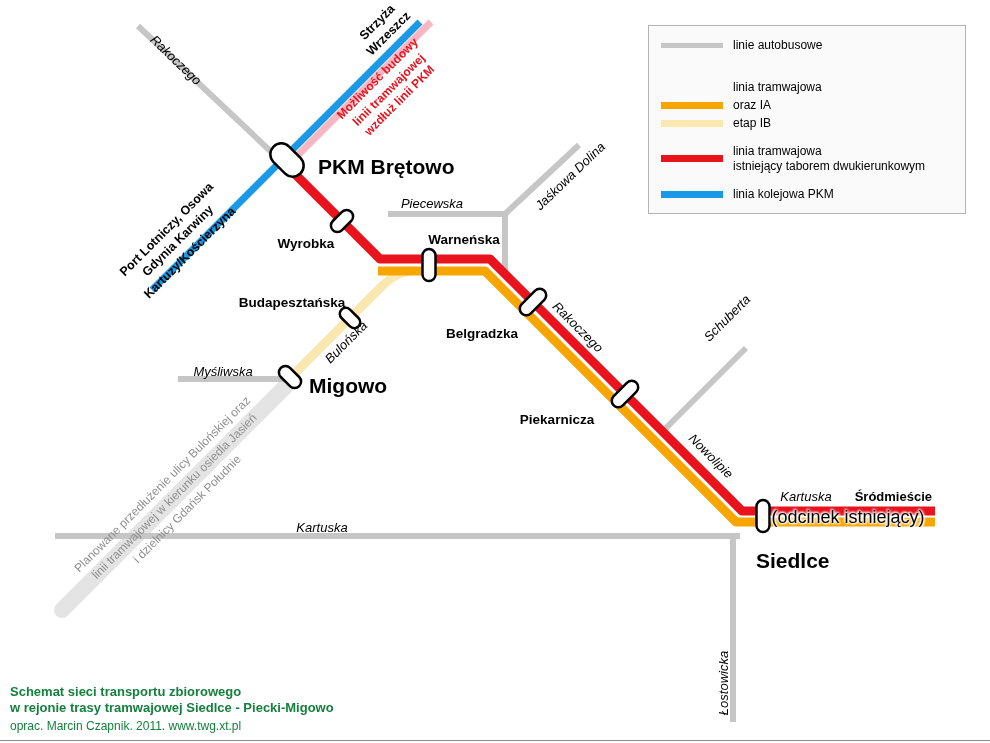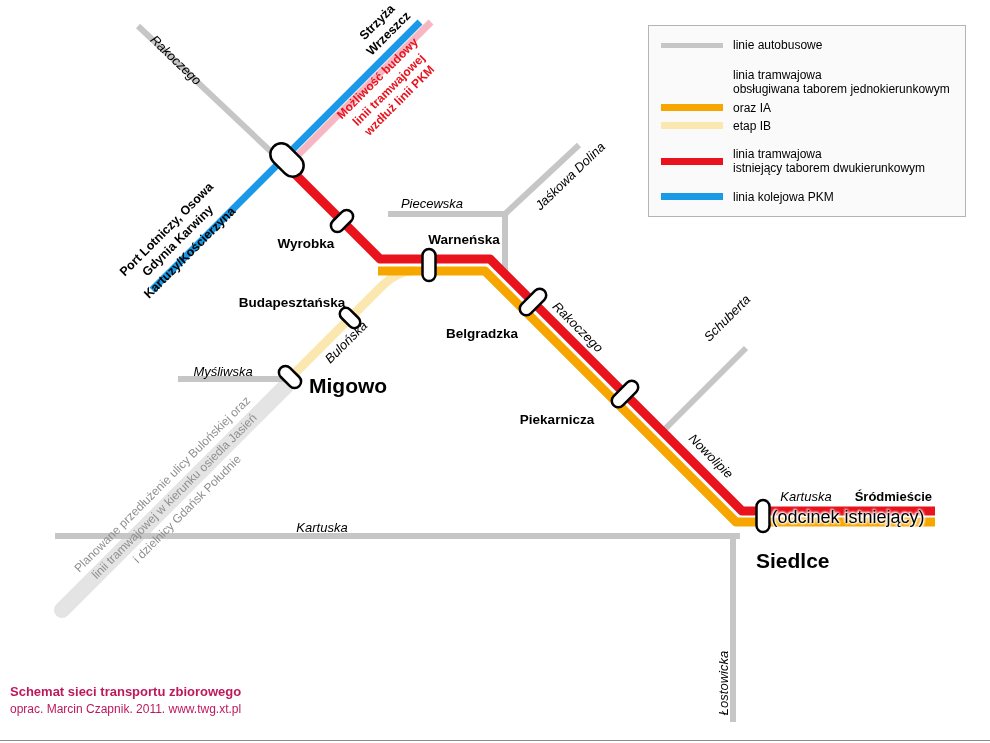--- a/index.html
+++ b/index.html
@@ -37,23 +37,23 @@
   }
   .lrow { display:flex; align-items:center; }
   .sw { width:62px; flex:0 0 62px; margin-right:10px; }
   .sw-bus  { height:5px; background:var(--busgray); }
   .sw-ia   { height:7px; background:var(--orange); }
   .sw-ib   { height:7px; background:var(--paleyellow); }
   .sw-bi   { height:7px; background:var(--red); }
   .sw-pkm  { height:7px; background:var(--blue); }
   .sw-empty{ height:1px; background:transparent; }
   .ltxt div { line-height:1.2; }
-  .mb16 { margin-bottom:16px;text-align:center; } .mb4 { margin-bottom:4px; } .mb14 { margin-bottom:14px; }
+  .mb16 { margin-bottom:28px;text-align:center; } .mb4 { margin-bottom:4px; } .mb14 { margin-bottom:14px; }
 
-  .footer { position:absolute; left:10px; top:684px; color:#be185d; }
+  .footer { position:absolute; left:10px; top:684px; color:#15803d; }
   .footer .t { font-weight:bold; font-size:13px; line-height:1.25; }
   .footer .c { font-size:12px; margin-top:2px; }
   .bottom-rule { position:absolute; left:0; top:740px; width:990px; height:1px; background:#8c8c8c; }
 </style>
 </head>
 <body>
 
 <div class="stage">
 
   <svg class="map" width="990" height="743" viewBox="0 0 990 743">
@@ -92,20 +92,21 @@
   <div class="lbl street" style="left:570px;top:176px;transform:translate(-50%,-50%) rotate(-44deg)">Jaśkowa Dolina</div>
   <div class="lbl street" style="left:578px;top:327px;transform:translate(-50%,-50%) rotate(45deg)">Rakoczego</div>
   <div class="lbl street" style="left:727px;top:318px;transform:translate(-50%,-50%) rotate(-45deg)">Schuberta</div>
   <div class="lbl street" style="left:711px;top:456px;transform:translate(-50%,-50%) rotate(45deg)">Nowolipie</div>
   <div class="lbl street" style="left:223px;top:371px">Myśliwska</div>
   <div class="lbl street" style="left:346px;top:342px;transform:translate(-50%,-50%) rotate(-45deg)">Bulońska</div>
   <div class="lbl street" style="left:322px;top:527px">Kartuska</div>
   <div class="lbl street" style="left:806px;top:496px">Kartuska</div>
   <div class="lbl street" style="left:723px;top:683px;transform:translate(-50%,-50%) rotate(-90deg)">Łostowicka</div>
 
+  <div class="lbl big" style="left:318px;top:167px;transform:translate(0,-50%)">PKM Brętowo</div>
   <div class="lbl stn" style="left:306px;top:243px">Wyrobka</div>
   <div class="lbl stn" style="left:464px;top:239px">Warneńska</div>
   <div class="lbl stn" style="left:292px;top:302px">Budapesztańska</div>
   <div class="lbl big" style="left:309px;top:386px;transform:translate(0,-50%)">Migowo</div>
   <div class="lbl stn" style="left:482px;top:333px">Belgradzka</div>
   <div class="lbl stn" style="left:557px;top:419px">Piekarnicza</div>
   <div class="lbl big" style="left:756px;top:561px;transform:translate(0,-50%)">Siedlce</div>
   <div class="lbl srod" style="left:932px;top:496px;transform:translate(-100%,-50%)">Śródmieście</div>
   <div class="lbl odcinek" style="left:848px;top:517px">(odcinek istniejący)</div>
 
@@ -131,21 +132,20 @@
 
   <div class="legend">
     <div class="lrow mb16">
       <span class="sw sw-bus"></span>
       <span class="ltxt">linie autobusowe</span>
     </div>
     <div class="lrow mb4">
       <span class="sw sw-empty"></span>
       <span class="ltxt">
         <div>linia tramwajowa</div>
-        <div>obsługiwana taborem jednokierunkowym</div>
       </span>
     </div>
     <div class="lrow mb4">
       <span class="sw sw-ia"></span>
       <span class="ltxt">oraz IA</span>
     </div>
     <div class="lrow mb14">
       <span class="sw sw-ib"></span>
       <span class="ltxt">etap IB</span>
     </div>
@@ -157,17 +157,18 @@
       </span>
     </div>
     <div class="lrow">
       <span class="sw sw-pkm"></span>
       <span class="ltxt">linia kolejowa PKM</span>
     </div>
   </div>
 
   <div class="footer">
     <div class="t">Schemat sieci transportu zbiorowego</div>
+    <div class="t">w rejonie trasy tramwajowej Siedlce - Piecki-Migowo</div>
     <div class="c">oprac. Marcin Czapnik. 2011. www.twg.xt.pl</div>
   </div>
 
   <div class="bottom-rule"></div>
 </div>
 
 </body></html>

